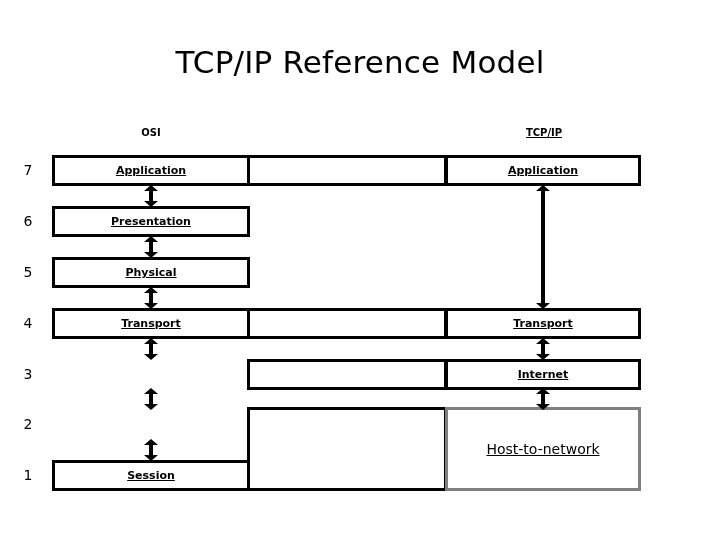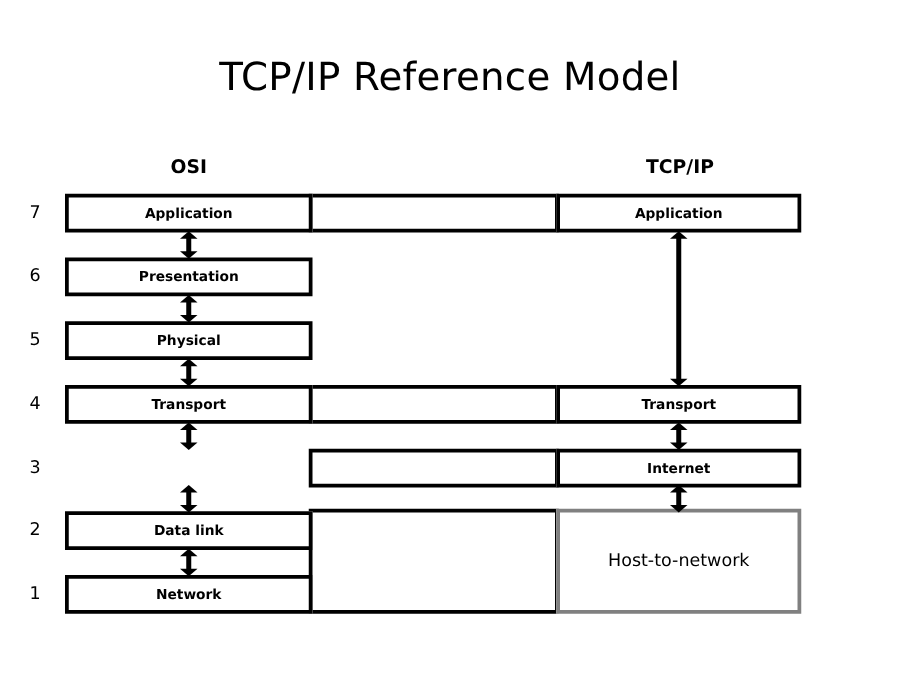--- a/index.html
+++ b/index.html
@@ -31,28 +31,28 @@
     text-align: center;
     font-size: 31px;
     font-weight: normal;
     letter-spacing: 0.2px;
     color: #000000;
     line-height: 36px;
   }
 
   .col-header {
     position: absolute;
-    font-size: 15px;
+    font-size: 10px;
     font-weight: bold;
     text-align: center;
     color: #000000;
     line-height: 14px;
   }
   .col-header.osi   { left: 100px; top: 126px; width: 102px; }
-  .col-header.tcpip { left: 494px; top: 126px; width: 100px; }
+  .col-header.tcpip { left: 494px; top: 126px; width: 100px; text-decoration: underline; }
 
   
   .layer-num {
     position: absolute;
     left: 14px;
     width: 28px;
     text-align: center;
     font-size: 14px;
     line-height: 31px;
     color: #000000;
@@ -64,20 +64,21 @@
     box-sizing: border-box;
     background: #ffffff;
     border: 3px solid #000000;
     display: flex;
     align-items: center;
     justify-content: center;
     font-size: 11px;
     font-weight: bold;
     color: #000000;
     text-align: center;
+    text-decoration: underline;
   }
   .box.osi-box   { left: 52px;  width: 198px; }
   .box.tcp-box   { left: 445px; width: 196px; }
 
   
   .box.mid-box {
     left: 247px;
     width: 200px;
     border-width: 3px;
   }
@@ -142,25 +143,22 @@
   </div>
   <div class="box osi-box" style="top:206px;height:31px">
     <span>Presentation</span>
   </div>
   <div class="box osi-box" style="top:257px;height:31px">
     <span>Physical</span>
   </div>
   <div class="box osi-box" style="top:308px;height:31px">
     <span>Transport</span>
   </div>
-  <div class="box osi-box" style="top:409px;height:31px">
-    <span>Data link</span>
-  </div>
   <div class="box osi-box" style="top:460px;height:31px">
-    <span>Network</span>
+    <span>Session</span>
   </div>
 
   <div class="box tcp-box" style="top:155px;height:31px">
     <span>Application</span>
   </div>
   <div class="box tcp-box" style="top:308px;height:31px">
     <span>Transport</span>
   </div>
   <div class="box tcp-box" style="top:359px;height:31px">
     <span>Internet</span>

